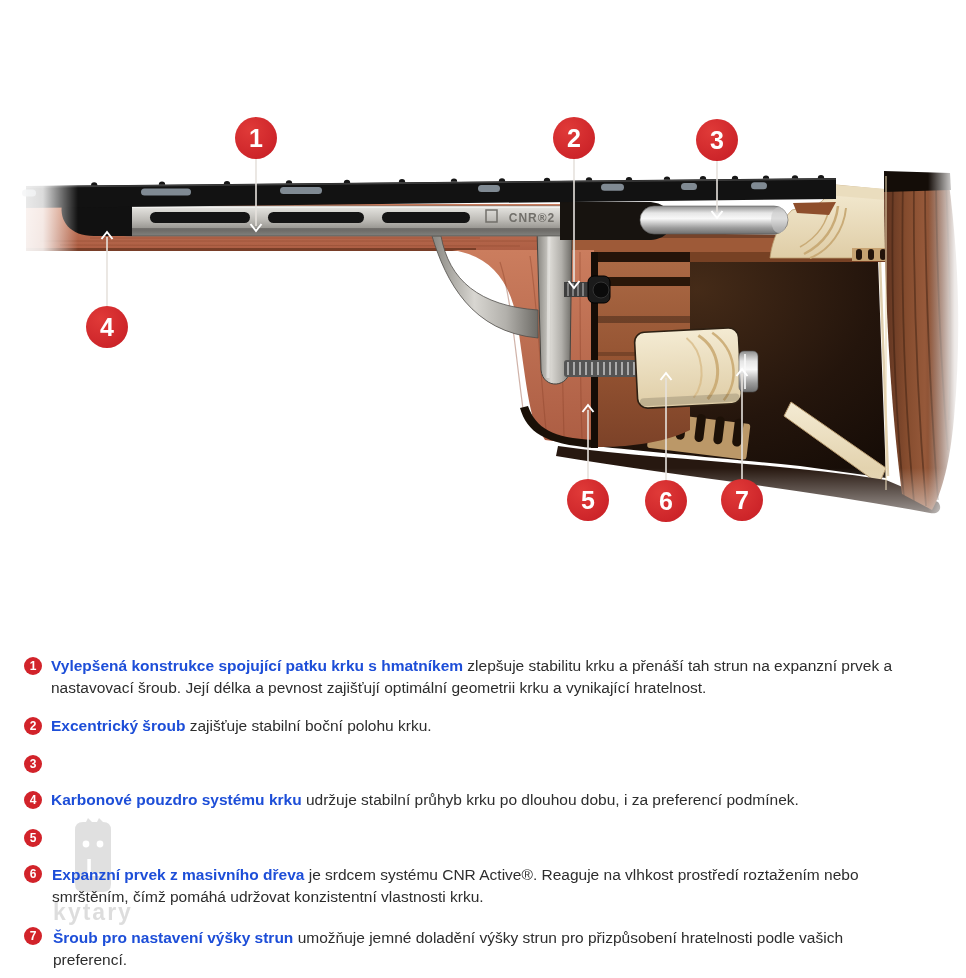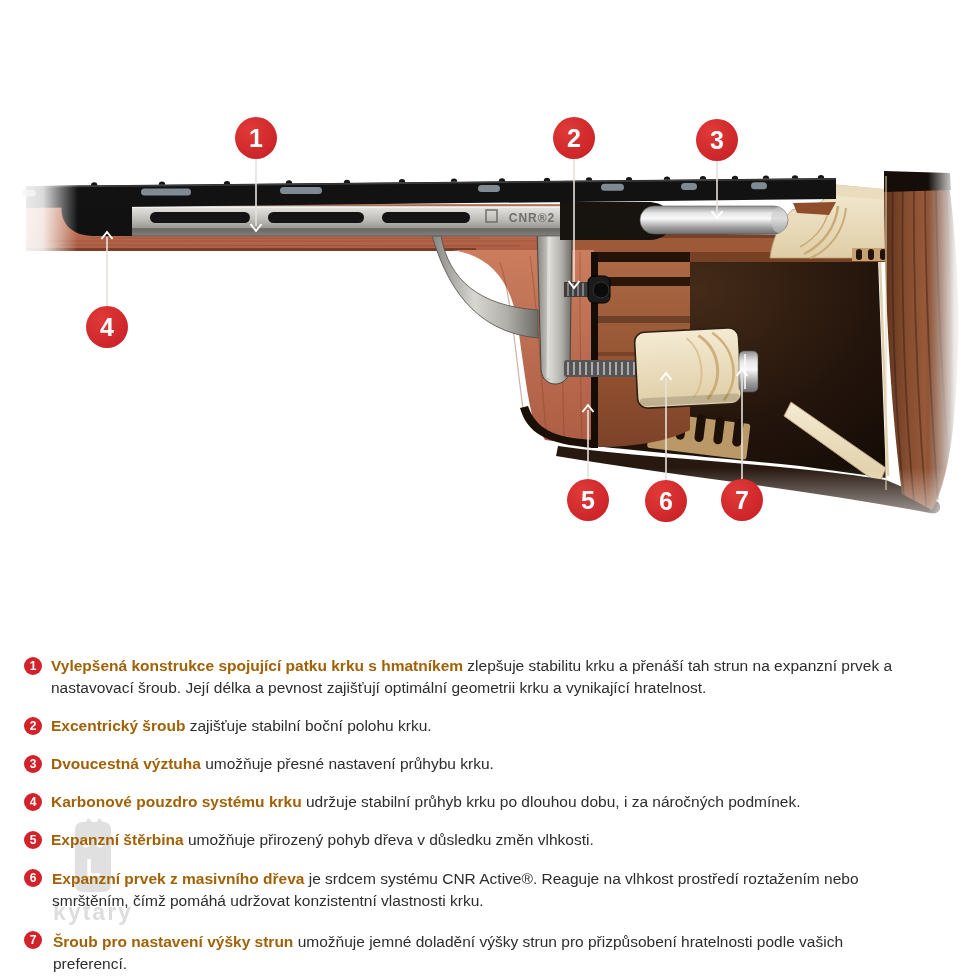--- a/index.html
+++ b/index.html
@@ -7,21 +7,21 @@
           font-family:"Liberation Sans",sans-serif;}
   .diagram-svg{position:absolute;left:0;top:0;z-index:1;}
   .callout-num{font-family:"Liberation Sans",sans-serif;font-weight:bold;fill:#ffffff;}
   .engrave{font-family:"Liberation Sans",sans-serif;font-weight:bold;fill:#716f6a;letter-spacing:1px;}
   
   .legend{position:absolute;left:24px;top:655px;width:896px;z-index:3;}
   .legend-item{display:flex;align-items:flex-start;margin-bottom:16px;}
   .badge{flex:0 0 18px;width:18px;height:18px;border-radius:50%;background:#d2232a;color:#fff;
          font-size:12px;font-weight:bold;line-height:18px;text-align:center;margin-right:9px;margin-top:2px;}
   .legend-text{font-size:15.5px;line-height:22px;color:#2d2d2d;}
-  .legend-text strong{color:#a16207;}
+  .legend-text strong{color:#1d4ed8;}
   
   .watermark{position:absolute;left:50px;top:818px;z-index:2;opacity:.5;text-align:center;width:86px;
              pointer-events:none;}
   .watermark-word{font-size:23px;letter-spacing:2px;color:#bdbdbd;font-weight:bold;margin-top:1px;}
 </style>
 </head>
 <body>
 
 <div class="canvas">
 
@@ -334,40 +334,32 @@
     <div class="legend-item">
       <span class="badge">2</span>
       <p class="legend-text" style="margin:0">
         <strong>Excentrický šroub</strong>
         <span>zajišťuje stabilní boční polohu krku.</span>
       </p>
     </div>
 
     <div class="legend-item">
       <span class="badge">3</span>
-      <p class="legend-text" style="margin:0">
-        <strong>Dvoucestná výztuha</strong>
-        <span>umožňuje přesné nastavení průhybu krku.</span>
-      </p>
     </div>
 
     <div class="legend-item">
       <span class="badge">4</span>
       <p class="legend-text" style="margin:0">
         <strong>Karbonové pouzdro systému krku</strong>
-        <span>udržuje stabilní průhyb krku po dlouhou dobu, i za náročných podmínek.</span>
+        <span>udržuje stabilní průhyb krku po dlouhou dobu, i za preferencí podmínek.</span>
       </p>
     </div>
 
     <div class="legend-item">
       <span class="badge">5</span>
-      <p class="legend-text" style="margin:0">
-        <strong>Expanzní štěrbina</strong>
-        <span>umožňuje přirozený pohyb dřeva v důsledku změn vlhkosti.</span>
-      </p>
     </div>
 
     <div class="legend-item">
       <span class="badge">6</span>
       <p class="legend-text" style="margin:1px">
         <strong>Expanzní prvek z masivního dřeva</strong>
         <span>je srdcem systému CNR Active®. Reaguje na vlhkost prostředí roztažením nebo smrštěním, čímž pomáhá udržovat konzistentní vlastnosti krku.</span>
       </p>
     </div>
 

